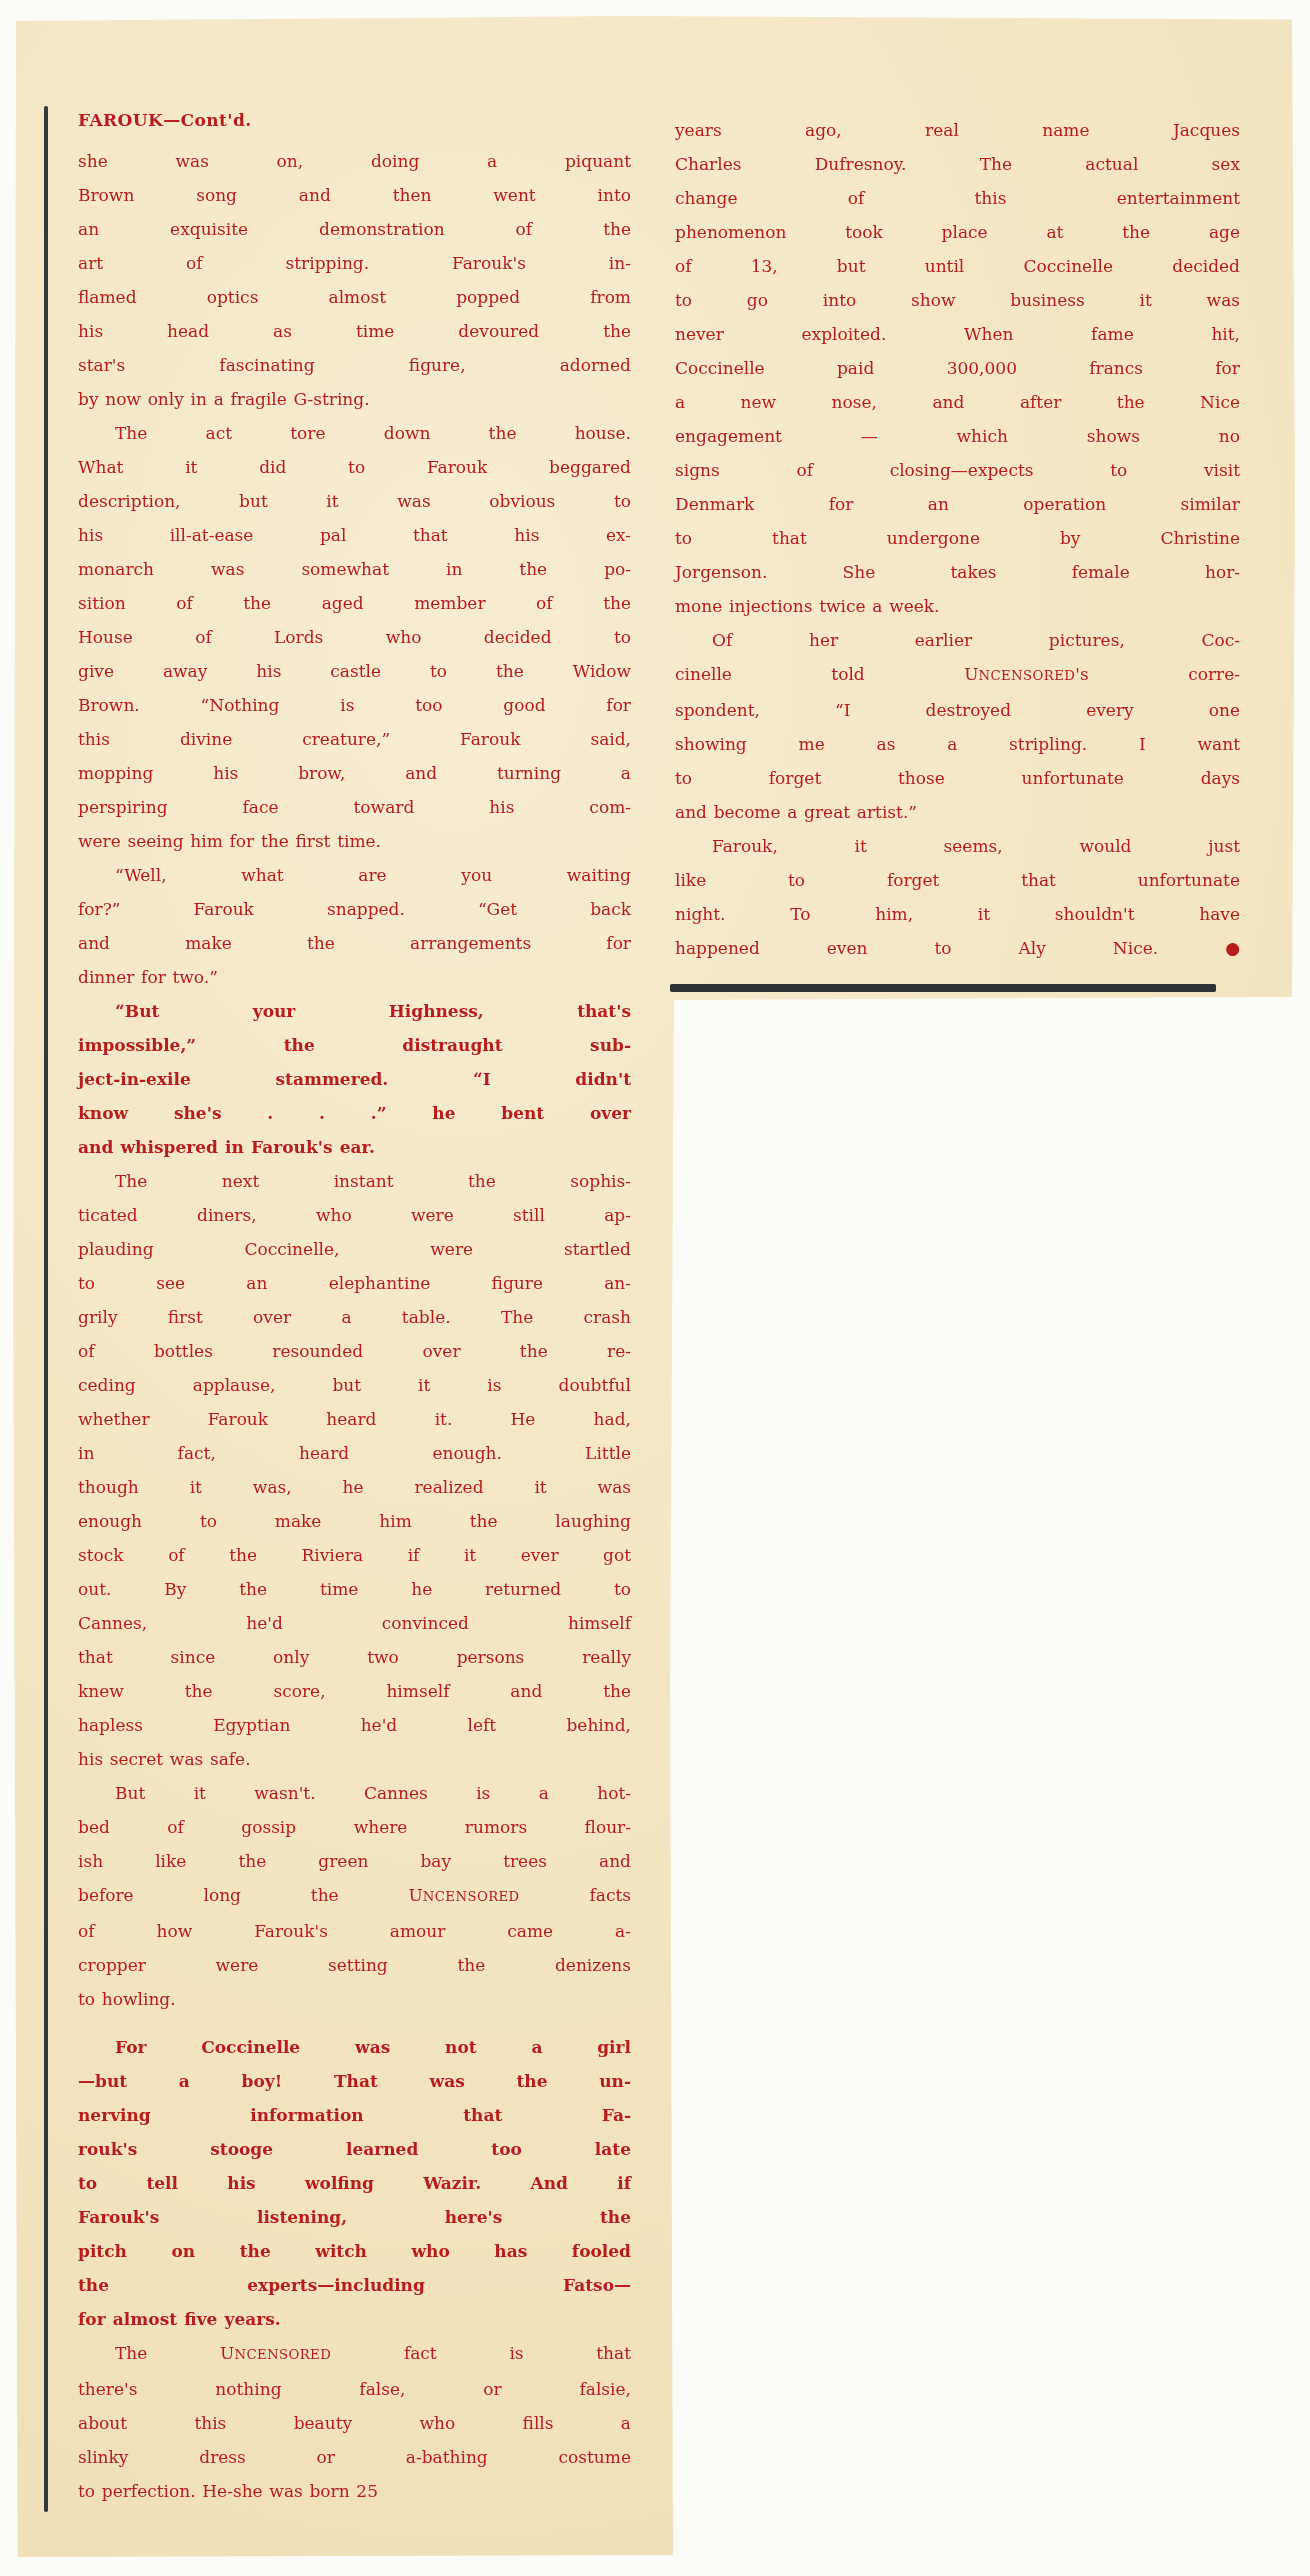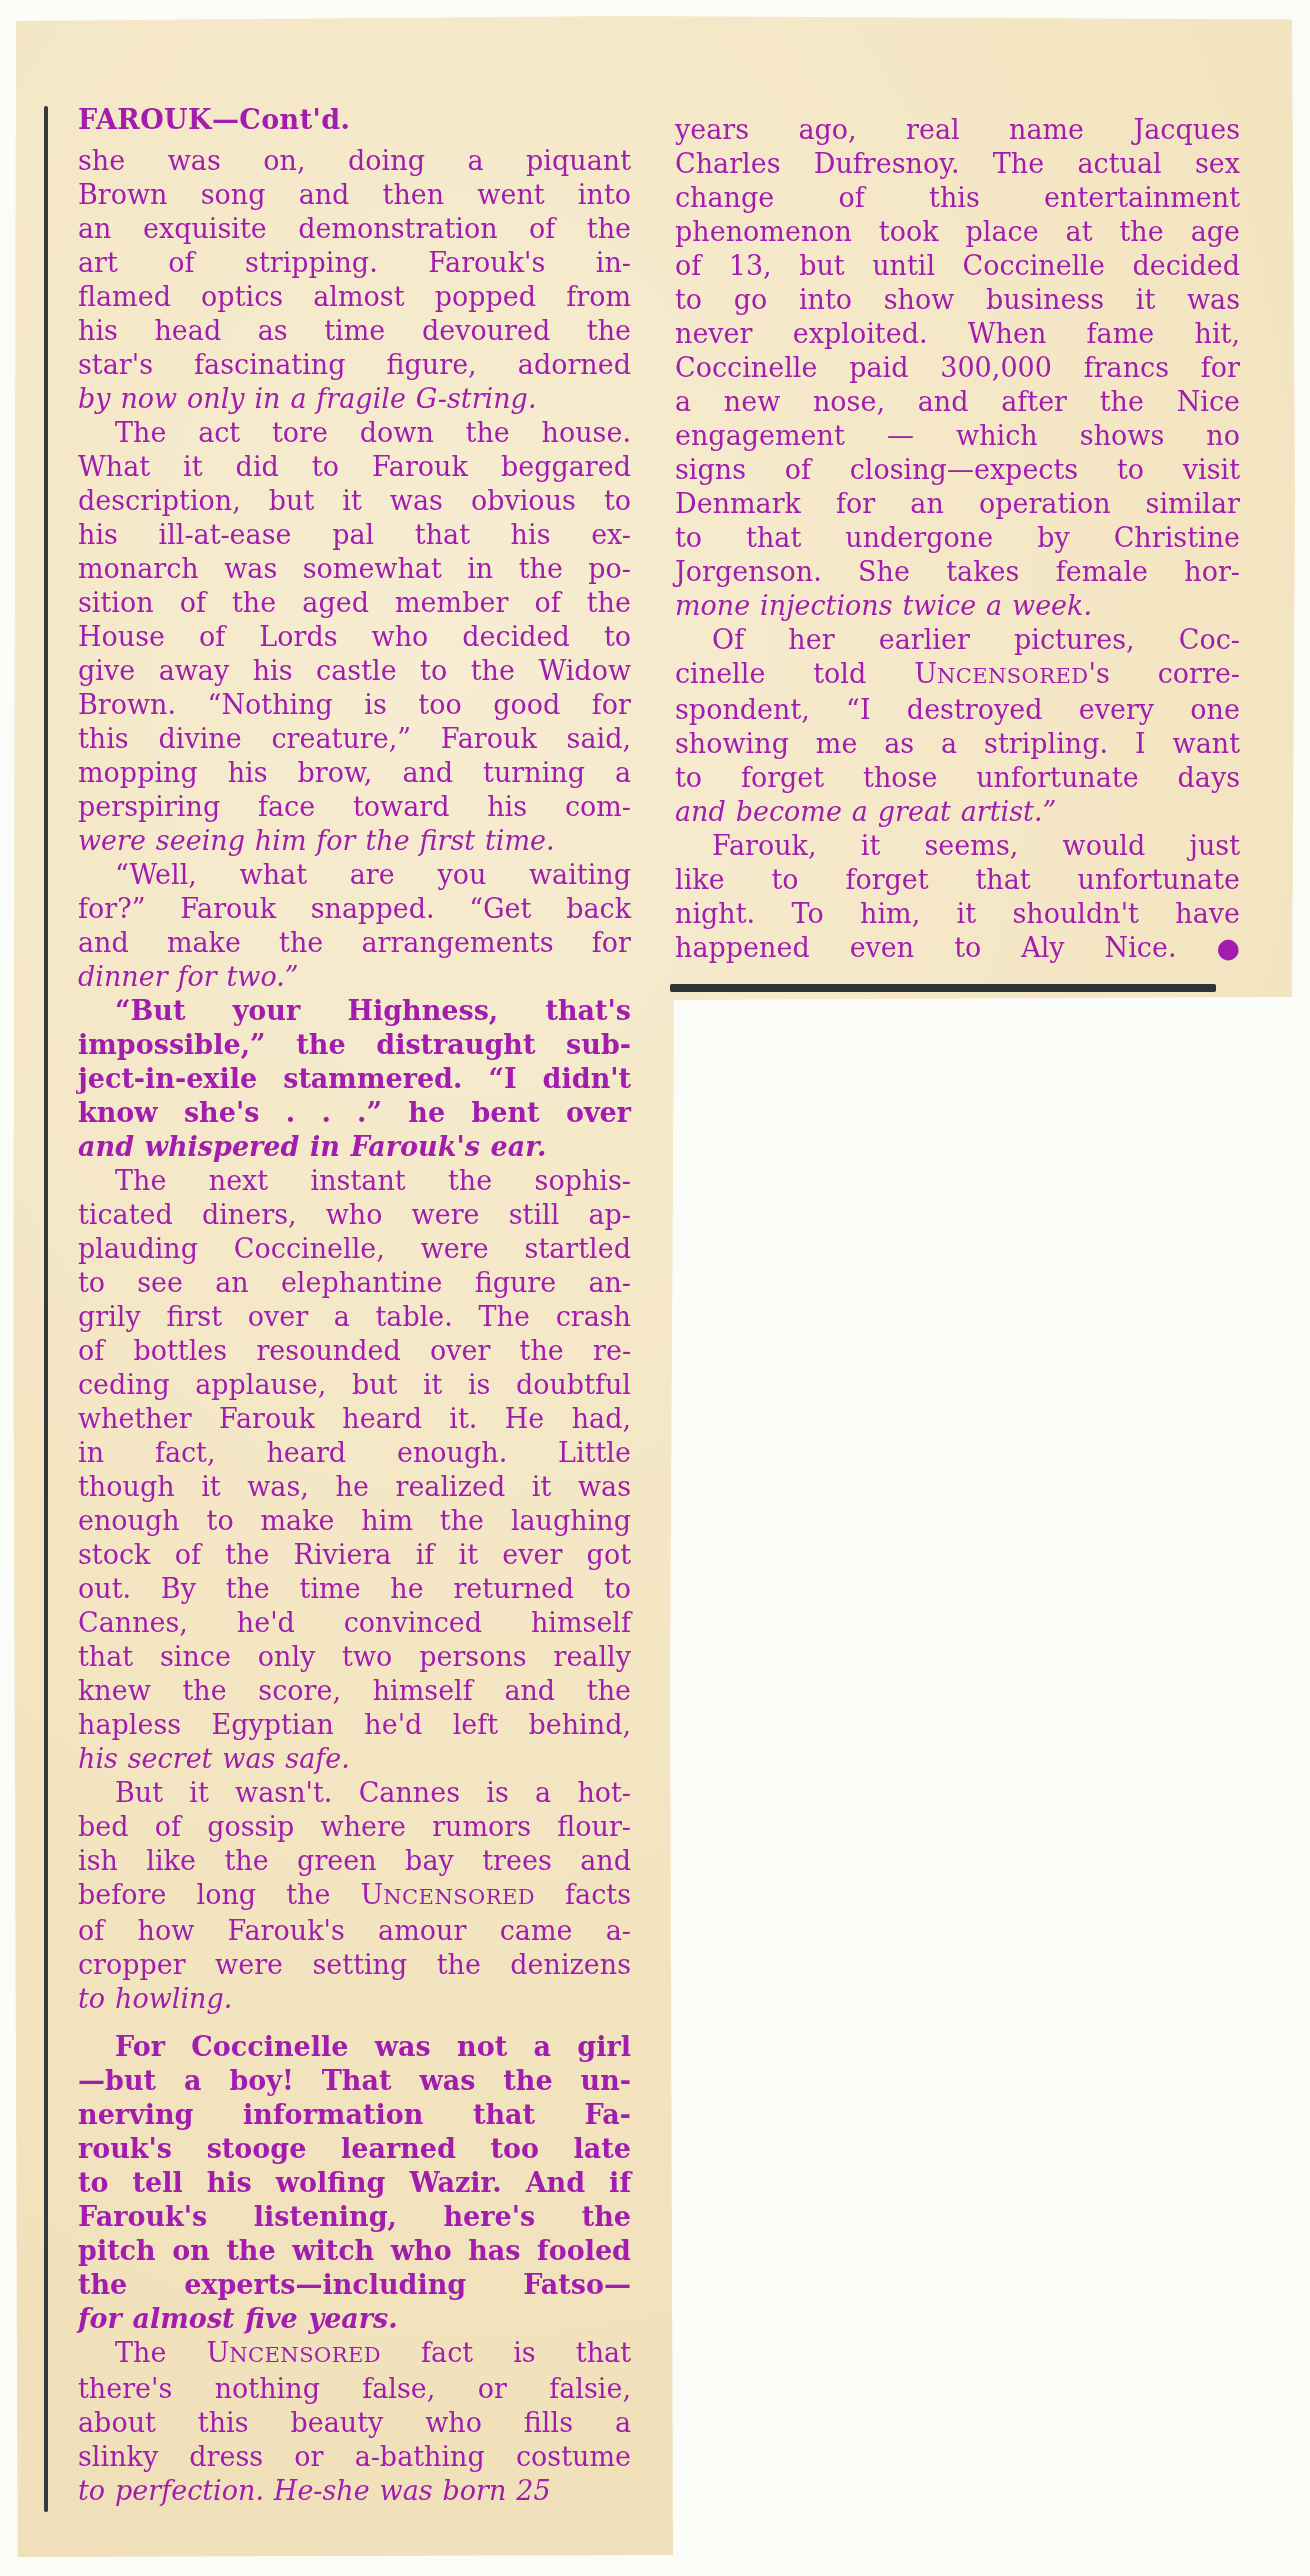--- a/index.html
+++ b/index.html
@@ -21,34 +21,34 @@
   .vrule {
     position:absolute; left:44px; top:106px; width:4.4px; height:2406px;
     background:#34393c; border-radius:1.8px;
   }
   .hrule {
     position:absolute; left:670px; top:984px; width:546px; height:8px;
     background:#2e3336; border-radius:1.8px;
   }
   .col {
     position:absolute;
-    color:#a21caf;
-    font-size:27px;
+    color:#b91c1c;
+    font-size:17px;
     line-height:34px;
     word-spacing:1.3px;
   }
   .col-left  { left:78px;  top:103px; width:553px; }
   .col-right { left:675px; top:113px; width:565px; }
   .heading {
     font-weight:bold;
     margin-bottom:7px;
     letter-spacing:0.4px;
   }
   .line { text-align:justify; text-align-last:justify; }
-  .line.last { text-align-last:auto;font-style:italic; }
+  .line.last { text-align-last:auto; }
   .para.indent .line:first-child { text-indent:37px; }
   .para.bold { font-weight:bold; }
   .para.spaced { margin-top:14px; }
   .sc .scs { font-size:0.78em; letter-spacing:0.4px; }
 </style>
 </head>
 <body>
 
 <div class="page">
   <div class="clipping"></div>

